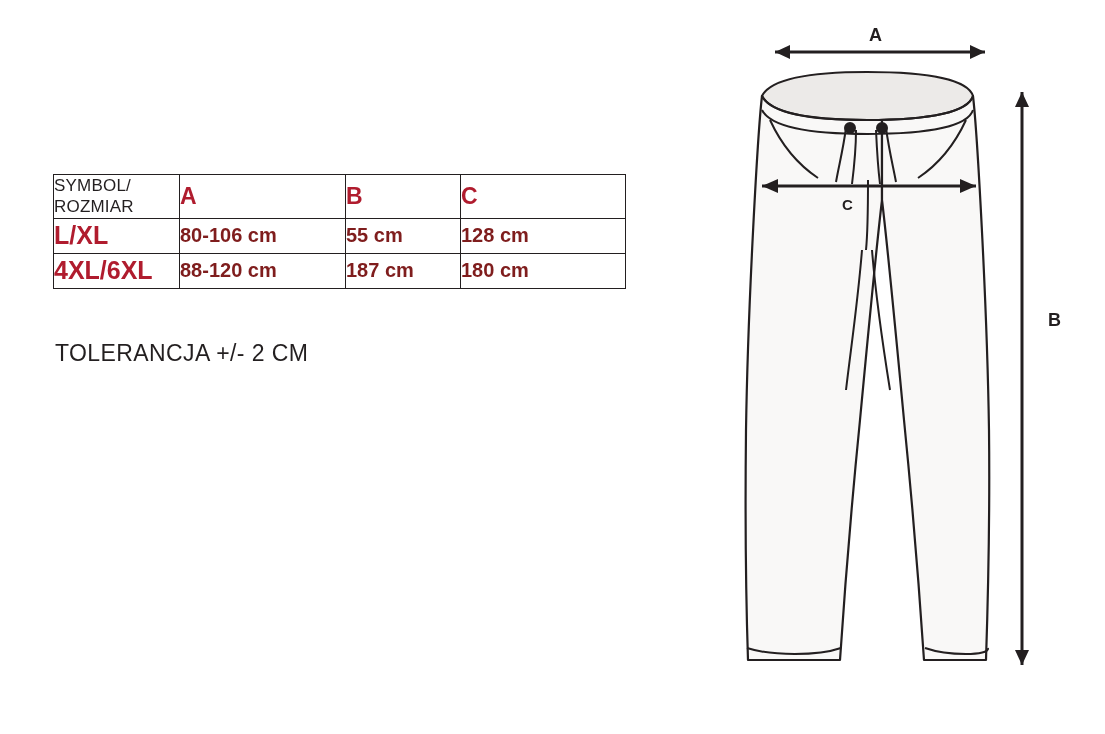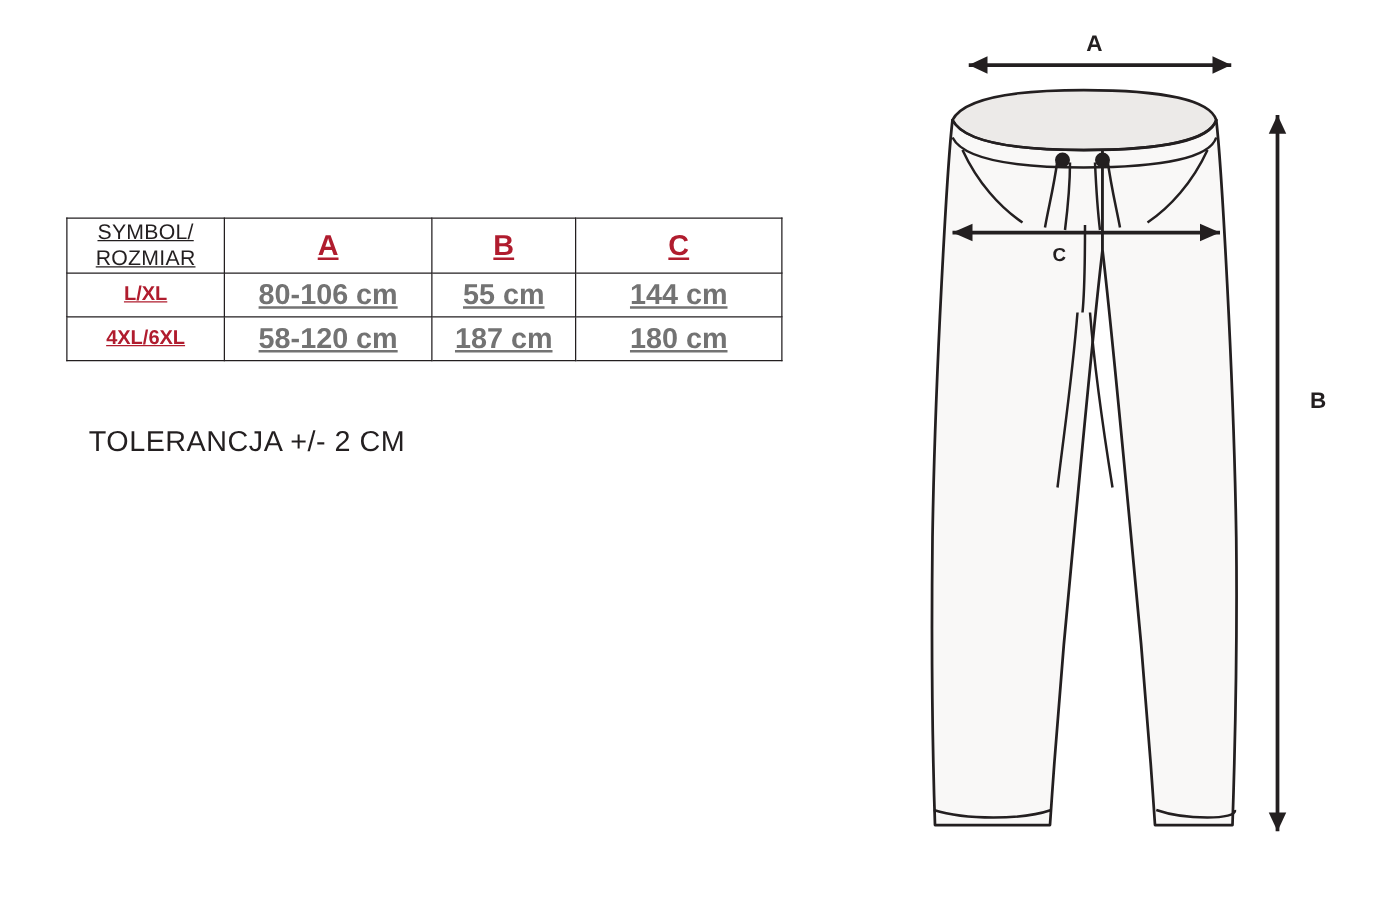--- a/index.html
+++ b/index.html
@@ -20,25 +20,23 @@
     position: absolute;
     left: 53px;
     top: 174px;
   }
   table.size-table {
     border-collapse: collapse;
     table-layout: fixed;
   }
   table.size-table td {
     border: 1px solid #231f20;
-    text-align: center;
     vertical-align: middle;
     padding: 0;
     height: 34px;
-    text-decoration: underline;
   }
   col.c0 { width: 126px; }
   col.c1 { width: 166px; }
   col.c2 { width: 115px; }
   col.c3 { width: 165px; }
 
   td.head-symbol {
     height: 62px;
     font-size: 17px;
     color: #231f20;
@@ -46,38 +44,37 @@
     font-weight: 400;
     letter-spacing: .2px;
   }
   td.head-letter {
     height: 62px;
     font-size: 23px;
     font-weight: bold;
     color: #b01c2e;
   }
   td.row-label {
-    font-size: 16px;
+    font-size: 25px;
     font-weight: bold;
     color: #b01c2e;
   }
   td.cell-val {
-    font-size: 23px;
-    font-weight: bold;
-    color: #737373;
+    font-size: 20px;
+    font-weight: bold;
+    color: #7f1d1d;
   }
 
   #tolerance-note {
     position: absolute;
     left: 55px;
     top: 340px;
     font-size: 23px;
     color: #231f20;
     letter-spacing: .4px;
-    margin-left: 16px;
   }
 
   
   #pants-figure {
     position: absolute;
     left: 700px;
     top: 0;
     width: 405px;
     height: 734px;
   }
@@ -110,27 +107,27 @@
         </td>
         <td class="head-letter">A</td>
         <td class="head-letter">B</td>
         <td class="head-letter">C</td>
       </tr>
 
       <tr>
         <td class="row-label">L/XL</td>
         <td class="cell-val">80-106 cm</td>
         <td class="cell-val">55 cm</td>
-        <td class="cell-val">144 cm</td>
+        <td class="cell-val">128 cm</td>
       </tr>
 
 
       <tr>
         <td class="row-label">4XL/6XL</td>
-        <td class="cell-val">58-120 cm</td>
+        <td class="cell-val">88-120 cm</td>
         <td class="cell-val">187 cm</td>
         <td class="cell-val">180 cm</td>
       </tr>
     </tbody>
   </table>
 </div>
 
 <div id="tolerance-note">TOLERANCJA +/- 2 CM</div>
 
 <div id="pants-figure">

